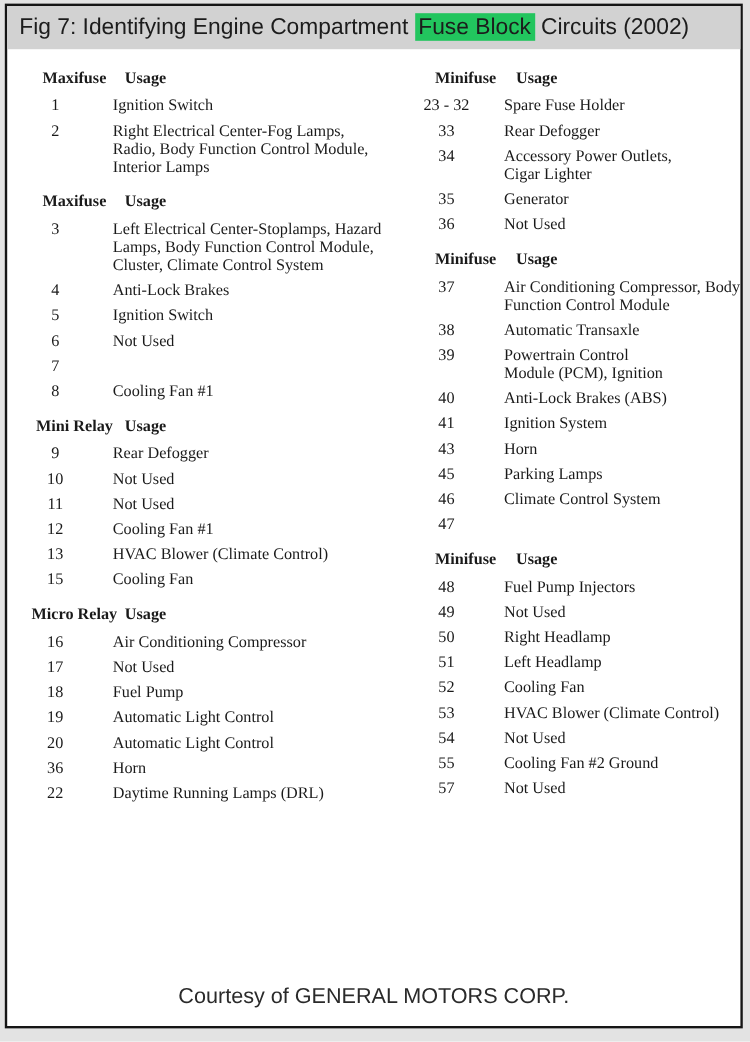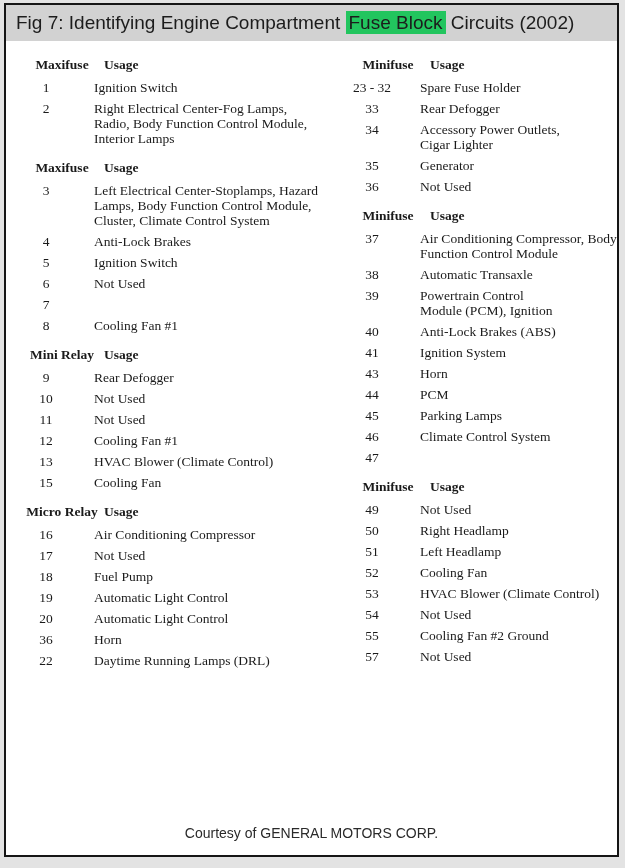--- a/index.html
+++ b/index.html
@@ -33,21 +33,21 @@
   .num { width:52px; text-align:center; flex-shrink:0; }
   .usage-cell { padding-left:22px; white-space:pre; }
   .gcode {
     margin:0 0 24px 16px;
     font-family:"Liberation Sans","DejaVu Sans",sans-serif;
     font-size:8px; color:#8a8a8a; letter-spacing:0.5px;
   }
   .footer {
     text-align:center; margin-bottom:14px;
     font-family:"Liberation Sans","DejaVu Sans",sans-serif;
-    font-size:14px; color:#2a2a2a;
+    font-size:18px; color:#2a2a2a;
   }
 </style>
 </head>
 <body>
 
 <div class="figure">
   <div class="titlebar">
     <span>Fig 7: Identifying Engine Compartment </span><span class="hl">Fuse Block</span><span> Circuits (2002)</span>
   </div>
 
@@ -218,41 +218,41 @@
           </div>
           <div class="row">
             <span class="num">41</span>
             <span class="usage-cell">Ignition System</span>
           </div>
           <div class="row">
             <span class="num">43</span>
             <span class="usage-cell">Horn</span>
           </div>
           <div class="row">
-            <span class="num">44</span>
-            <span class="usage-cell">PCM</span>
-          </div>
-          <div class="row">
             <span class="num">45</span>
             <span class="usage-cell">Parking Lamps</span>
           </div>
           <div class="row">
             <span class="num">46</span>
             <span class="usage-cell">Climate Control System</span>
           </div>
           <div class="row">
             <span class="num">47</span>
           </div>
         </div>
         <div class="section">
           <div class="sec-head">
             <span class="type">Minifuse</span>
             <span class="usage-h">Usage</span>
           </div>
           <div class="row">
+            <span class="num">48</span>
+            <span class="usage-cell">Fuel Pump Injectors</span>
+          </div>
+          <div class="row">
             <span class="num">49</span>
             <span class="usage-cell">Not Used</span>
           </div>
           <div class="row">
             <span class="num">50</span>
             <span class="usage-cell">Right Headlamp</span>
           </div>
           <div class="row">
             <span class="num">51</span>
             <span class="usage-cell">Left Headlamp</span>

